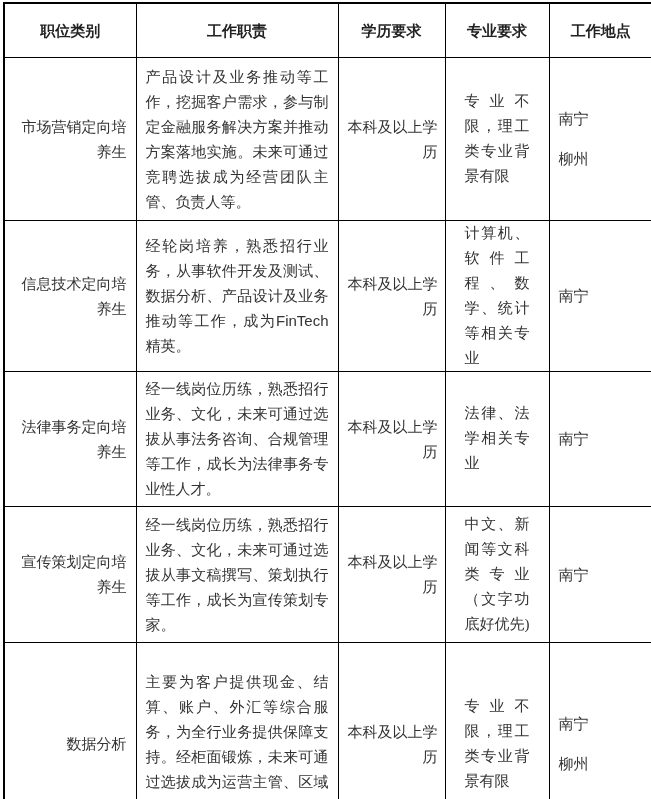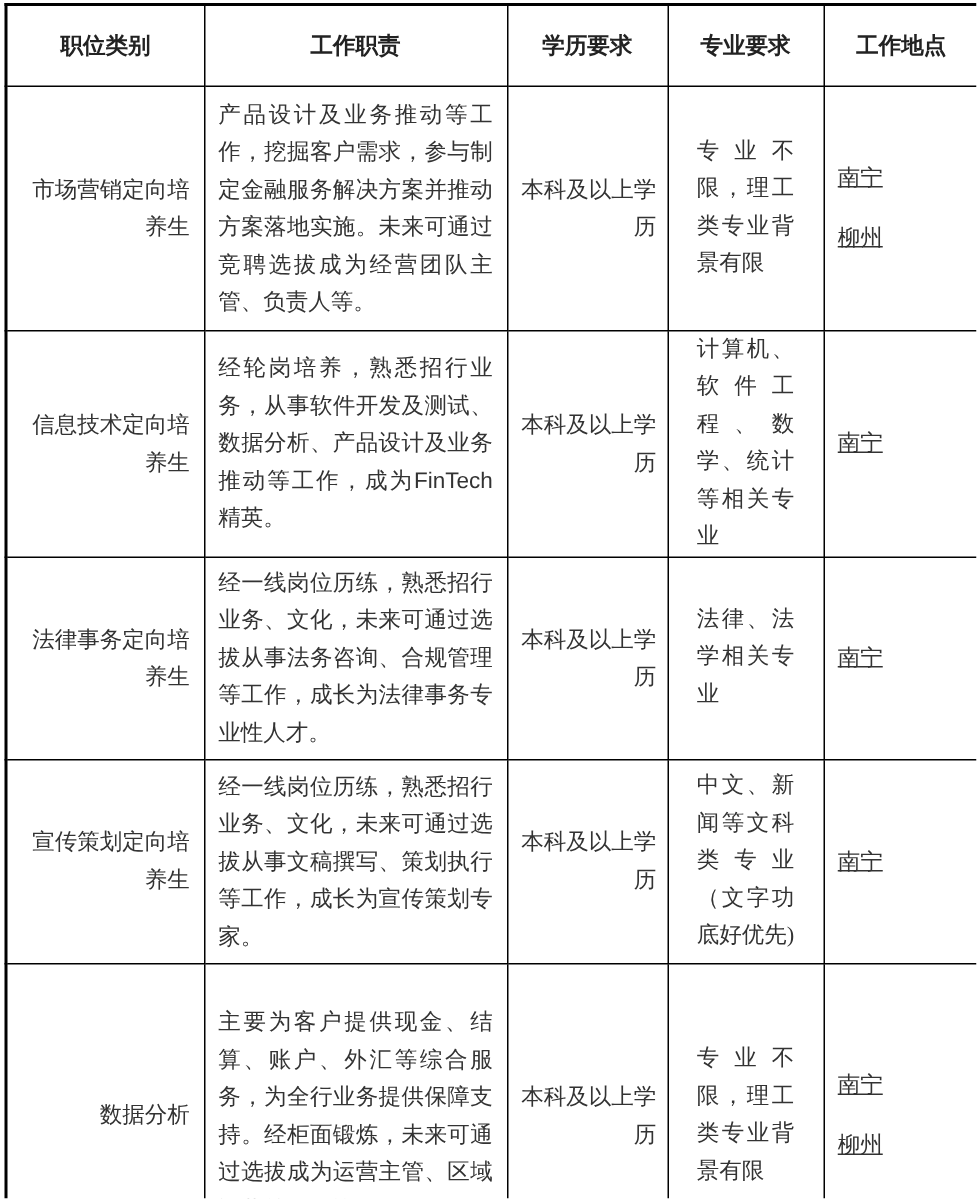--- a/index.html
+++ b/index.html
@@ -48,21 +48,21 @@
   td.cell-category   { width: 132px; padding: 0 9px; text-align: right; }
   td.cell-duties     { width: 202px; padding: 0 9px; text-align: justify; text-justify: inter-character; }
   td.cell-education  { width: 107px; padding: 0 7px; text-align: right; }
   td.cell-major      { width: 104px; padding: 0 19px; text-align: justify; text-justify: inter-character; font-family: Liberation Serif, serif; }
   td.cell-location   { width: 104px; padding: 0 9px; text-align: left; }
   tr.row-1 td { height: 163px; }
   tr.row-2 td { height: 142px; }
   tr.row-3 td { height: 135px; }
   tr.row-4 td { height: 136px; }
   tr.row-5 td { height: 204px; }
-  .loc-line { display: block; text-decoration: underline; }
+  .loc-line { display: block; }
   .loc-line + .loc-line { margin-top: 15px; }
 </style>
 </head>
 <body>
 
 <div class="page">
   <table class="job-table">
     <colgroup>
       <col style="width:132px">
       <col style="width:202px">

